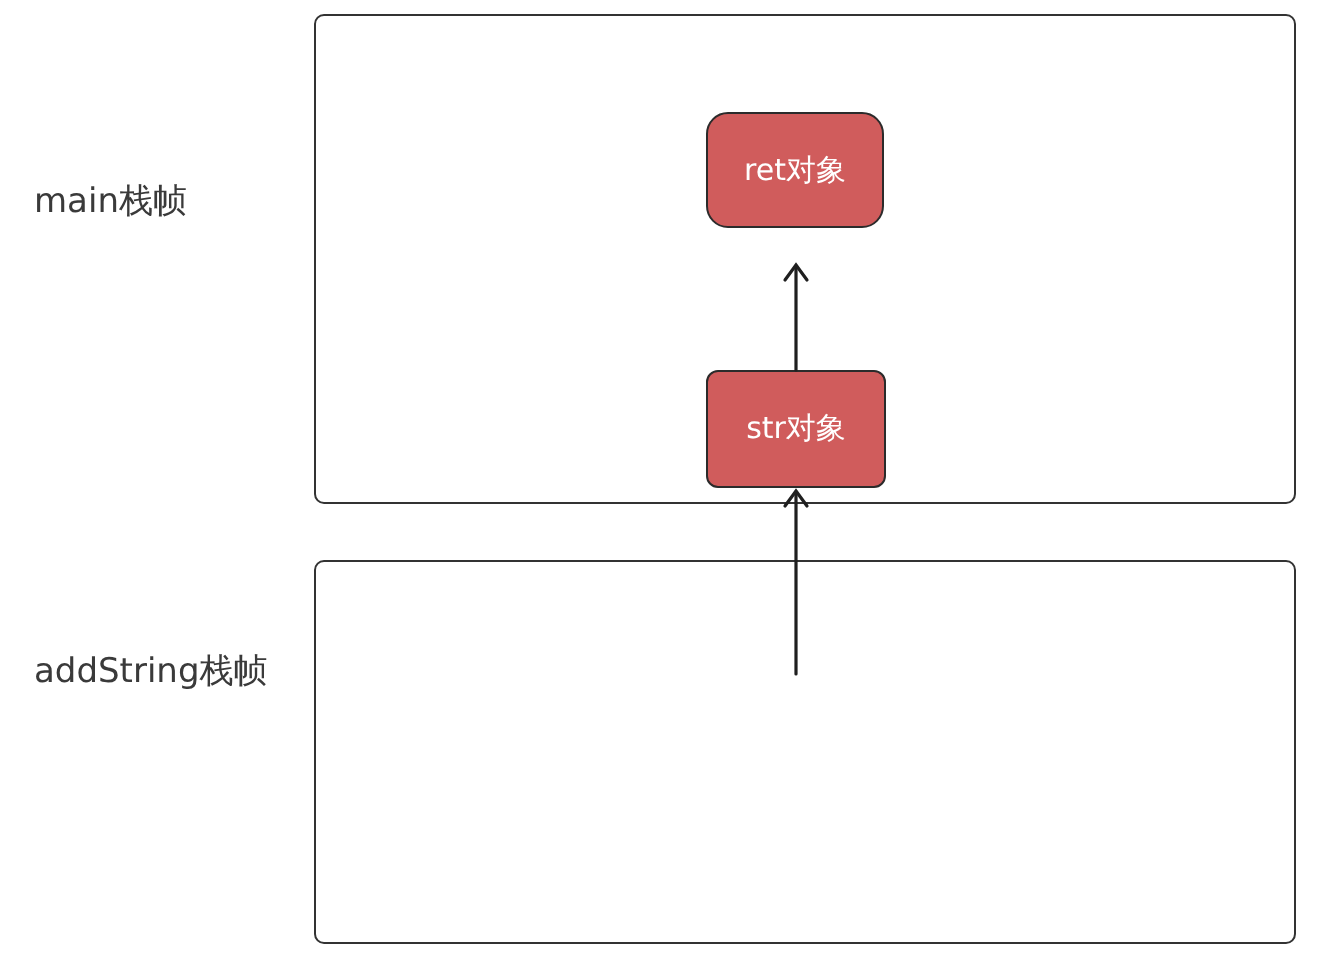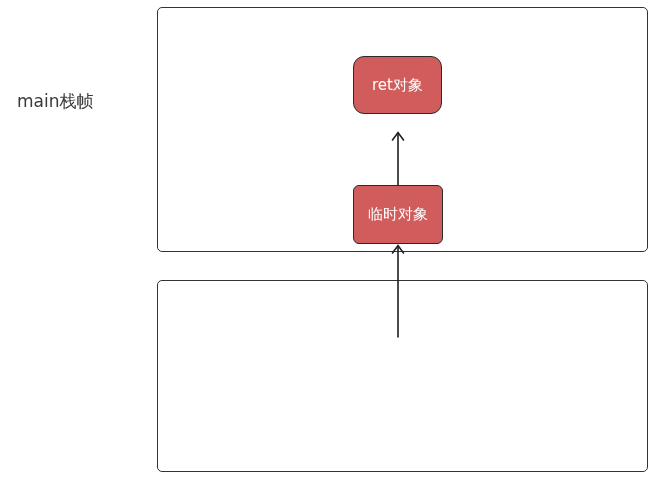--- a/index.html
+++ b/index.html
@@ -76,23 +76,24 @@
 </style>
 </head>
 <body>
 
 <div class="canvas">
 
   <div class="frame frame-main"></div>
   <div class="frame frame-addstring"></div>
 
   <div class="frame-label frame-label-main">main栈帧</div>
+  <div class="frame-label frame-label-addstring">addString栈帧</div>
 
   <div class="node node-ret">ret对象</div>
-  <div class="node node-temp">临时对象</div>
+  <div class="node node-temp">str对象</div>
 
   <svg class="arrows-layer" viewBox="0 0 660 483" xmlns="http://www.w3.org/2000/svg">
 
     <g stroke="#1f1f1f" stroke-width="1.6" fill="none" stroke-linecap="round">
       <line x1="398" y1="185" x2="398" y2="133"></line>
       <path d="M 392.5 140 L 398 132.5 L 403.5 140"></path>
     </g>
 
     <g stroke="#1f1f1f" stroke-width="1.6" fill="none" stroke-linecap="round">
       <line x1="398" y1="337" x2="398" y2="246"></line>

